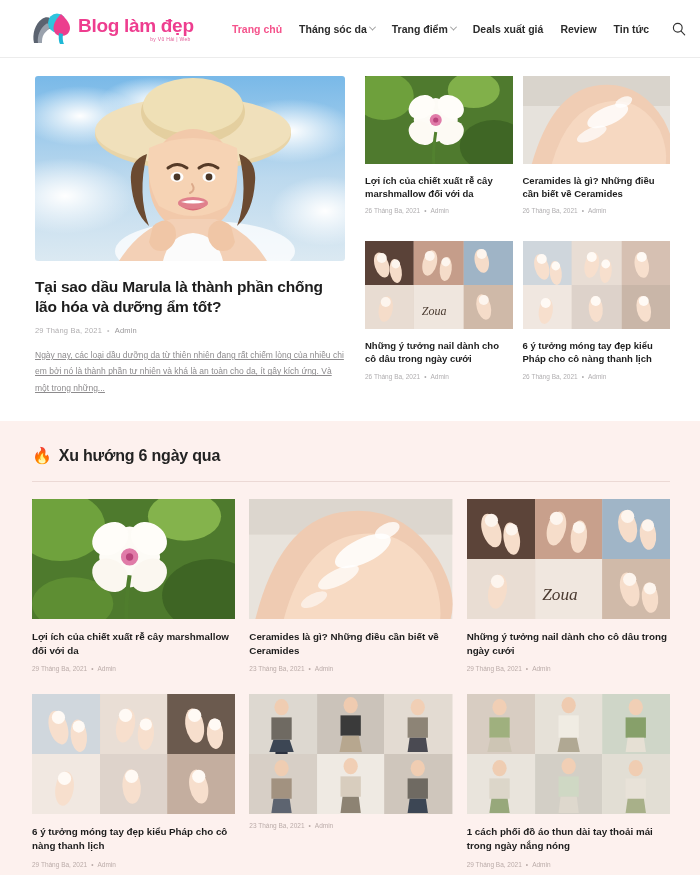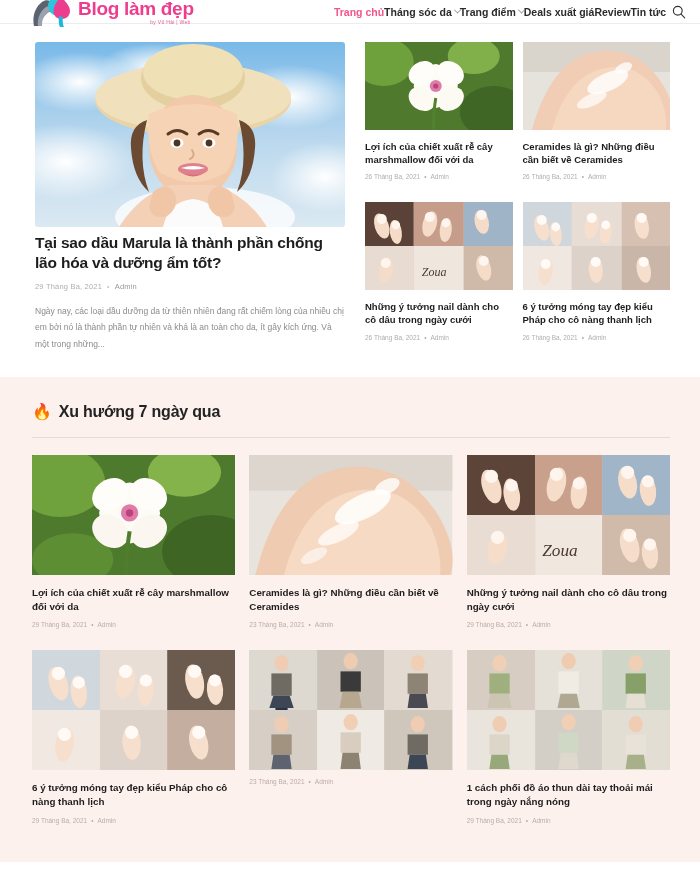--- a/index.html
+++ b/index.html
@@ -5,21 +5,21 @@
   * { box-sizing: border-box; margin: 0; padding: 0; }
   html, body {
     width: 700px; height: 875px;
     background: #ffffff;
     font-family: "Liberation Sans", sans-serif;
     overflow: hidden;
   }
 
   
   .site-header {
-    height: 24px;
+    height: 58px;
     background: #ffffff;
     display: flex;
     align-items: center;
     padding: 0 14px 0 30px;
     border-bottom: 1px solid #ececec;
     position: relative;
   }
   .logo { display: flex; align-items: center; gap: 4px; }
   .logo-mark { width: 44px; height: 34px; position: relative; flex: 0 0 auto; }
   .logo-text-wrap { display: flex; flex-direction: column; line-height: 1; }
@@ -27,21 +27,21 @@
     font-size: 19px; font-weight: 700; color: #ee3d8f;
     letter-spacing: -0.3px;
   }
   .logo-sub {
     font-size: 5px; color: #e05a96; letter-spacing: 0.3px;
     margin-top: 2px; text-align: right; padding-right: 3px;
   }
 
   .main-nav {
     margin-left: auto;
-    display: flex; align-items: center; gap: 0;
+    display: flex; align-items: center; gap: 17px;
   }
   .nav-item {
     font-size: 10.5px; font-weight: 700; color: #2b2b2b;
     display: flex; align-items: center; gap: 3px;
     white-space: nowrap; cursor: pointer;
   }
   .nav-item.active { color: #f5538c; }
   .caret {
     display: inline-block; width: 5px; height: 5px;
     border-right: 1px solid #9a9a9a; border-bottom: 1px solid #9a9a9a;
@@ -55,34 +55,34 @@
     padding: 18px 30px 24px 35px;
     display: flex; gap: 20px;
   }
   .feature-col { width: 310px; flex: 0 0 310px; }
   .feature-img {
     width: 310px; height: 185px; border-radius: 3px;
     background-size: cover; background-position: center;
     overflow: hidden; position: relative;
   }
   .feature-title {
-    margin-top: 6px;
+    margin-top: 16px;
     font-size: 15.5px; font-weight: 700; color: #1d1d1d;
     line-height: 1.32; letter-spacing: -0.2px;
   }
   .meta {
     margin-top: 8px;
     font-size: 7.5px; color: #b0aeb0; letter-spacing: 0.2px;
     display: flex; align-items: center; gap: 5px;
   }
   .meta .dot { font-size: 7px; color: #c6c4c6; }
   .meta .author { color: #9a989a; }
   .feature-excerpt {
     margin-top: 12px;
-    font-size: 8.5px; color: #8d8b8d; line-height: 1.95;
+    font-size: 8.5px; color: #8d8b8d; line-height: 1.95; text-decoration: underline;
   }
 
   
   .card-grid {
     flex: 1; display: grid;
     grid-template-columns: 1fr 1fr;
     grid-template-rows: auto auto;
     gap: 10px 10px;
   }
   .mini-card { display: flex; flex-direction: column; }
@@ -379,21 +379,21 @@
         <span>Admin</span>
       </div>
     </article>
 
   </div>
 </section>
 
 <section class="trending">
   <div class="trending-head">
     <span class="fire">🔥</span>
-    <span>Xu hướng 7 ngày qua</span>
+    <span>Xu hướng 6 ngày qua</span>
   </div>
   <div class="trending-rule"></div>
 
   <div class="trend-grid">
 
     <article class="trend-card">
       <div class="trend-img">
         <svg width="100%" height="120" viewBox="0 0 200 120" preserveAspectRatio="xMidYMid slice">
           <rect width="200" height="120" fill="#4e7a2d"></rect>
           <ellipse cx="28" cy="28" rx="44" ry="34" fill="#6fa23d"></ellipse>

